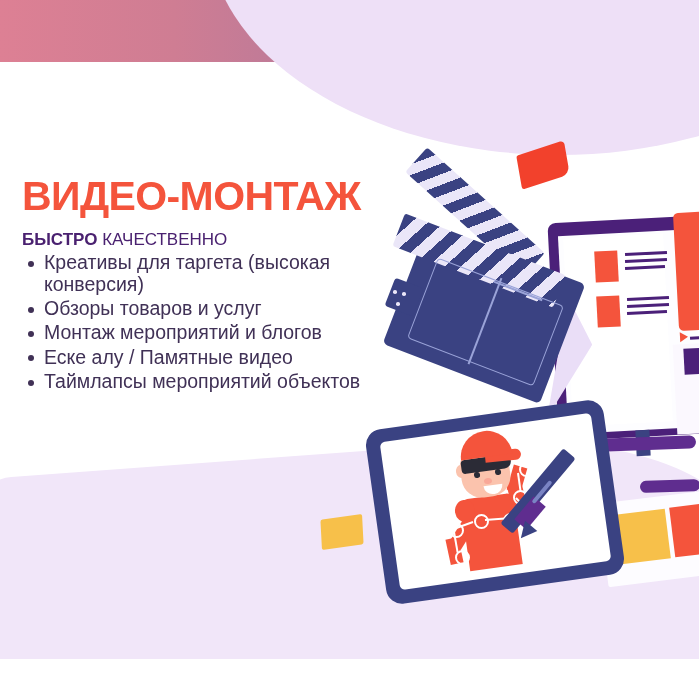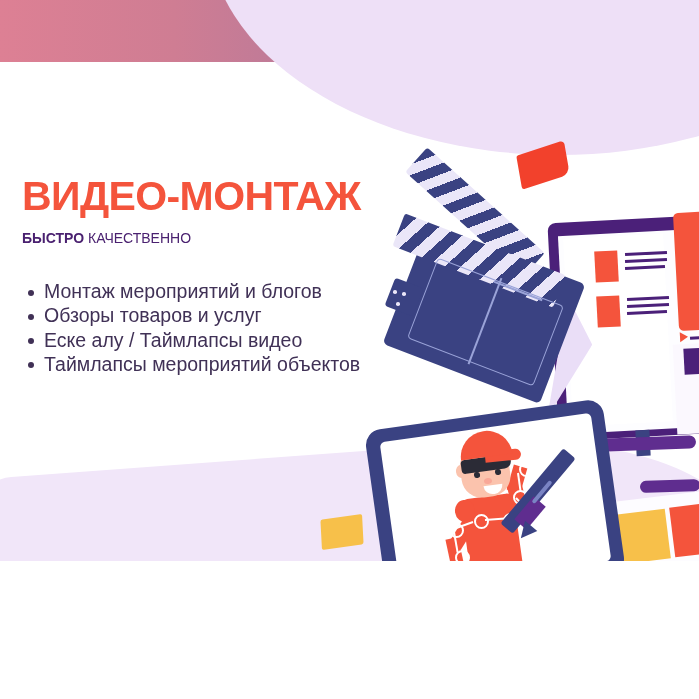--- a/index.html
+++ b/index.html
@@ -5,21 +5,21 @@
   html, body {
     margin: 0; padding: 0;
     background: #ffffff;
   }
   body {
     font-family: "Liberation Sans", sans-serif;
   }
   #poster {
     position: relative;
     width: 699px;
-    height: 561px;
+    height: 659px;
     overflow: hidden;
     background: #ffffff;
   }
 
   
   .band {
     position: absolute;
     left: 0;
     width: 699px;
     z-index: 1;
@@ -78,23 +78,23 @@
   .title {
     font-size: 41px;
     font-weight: bold;
     letter-spacing: -0.6px;
     color: #f4543c;
     line-height: 1;
     margin: 0 0 14px 0;
     white-space: nowrap;
   }
   .subtitle {
-    font-size: 14px;
+    font-size: 17px;
     line-height: 1;
-    margin: 0 0 36px 0;
+    margin: 0 0 4px 0;
     color: #4a2170;
     white-space: nowrap;
   }
   .subtitle .strong {
     font-weight: bold;
     color: #4a2170;
   }
   .subtitle .light {
     font-weight: normal;
     color: #4a2170;
@@ -610,20 +610,21 @@
 
   <div class="illus yellow-note"></div>
 
   <div class="textwrap">
     <h1 class="title">ВИДЕО-МОНТАЖ</h1>
     <div class="subtitle">
       <span class="strong">БЫСТРО</span>
       <span class="light">КАЧЕСТВЕННО</span>
     </div>
     <ul class="bullets">
+      <li>Креативы для таргета (высокая конверсия)</li>
+      <li>Обзоры товаров и услуг</li>
       <li>Монтаж мероприятий и блогов</li>
-      <li>Обзоры товаров и услуг</li>
-      <li>Еске алу / Таймлапсы видео</li>
+      <li>Еске алу / Памятные видео</li>
       <li>Таймлапсы мероприятий объектов</li>
     </ul>
   </div>
 
 </div>
 
 </body></html>

